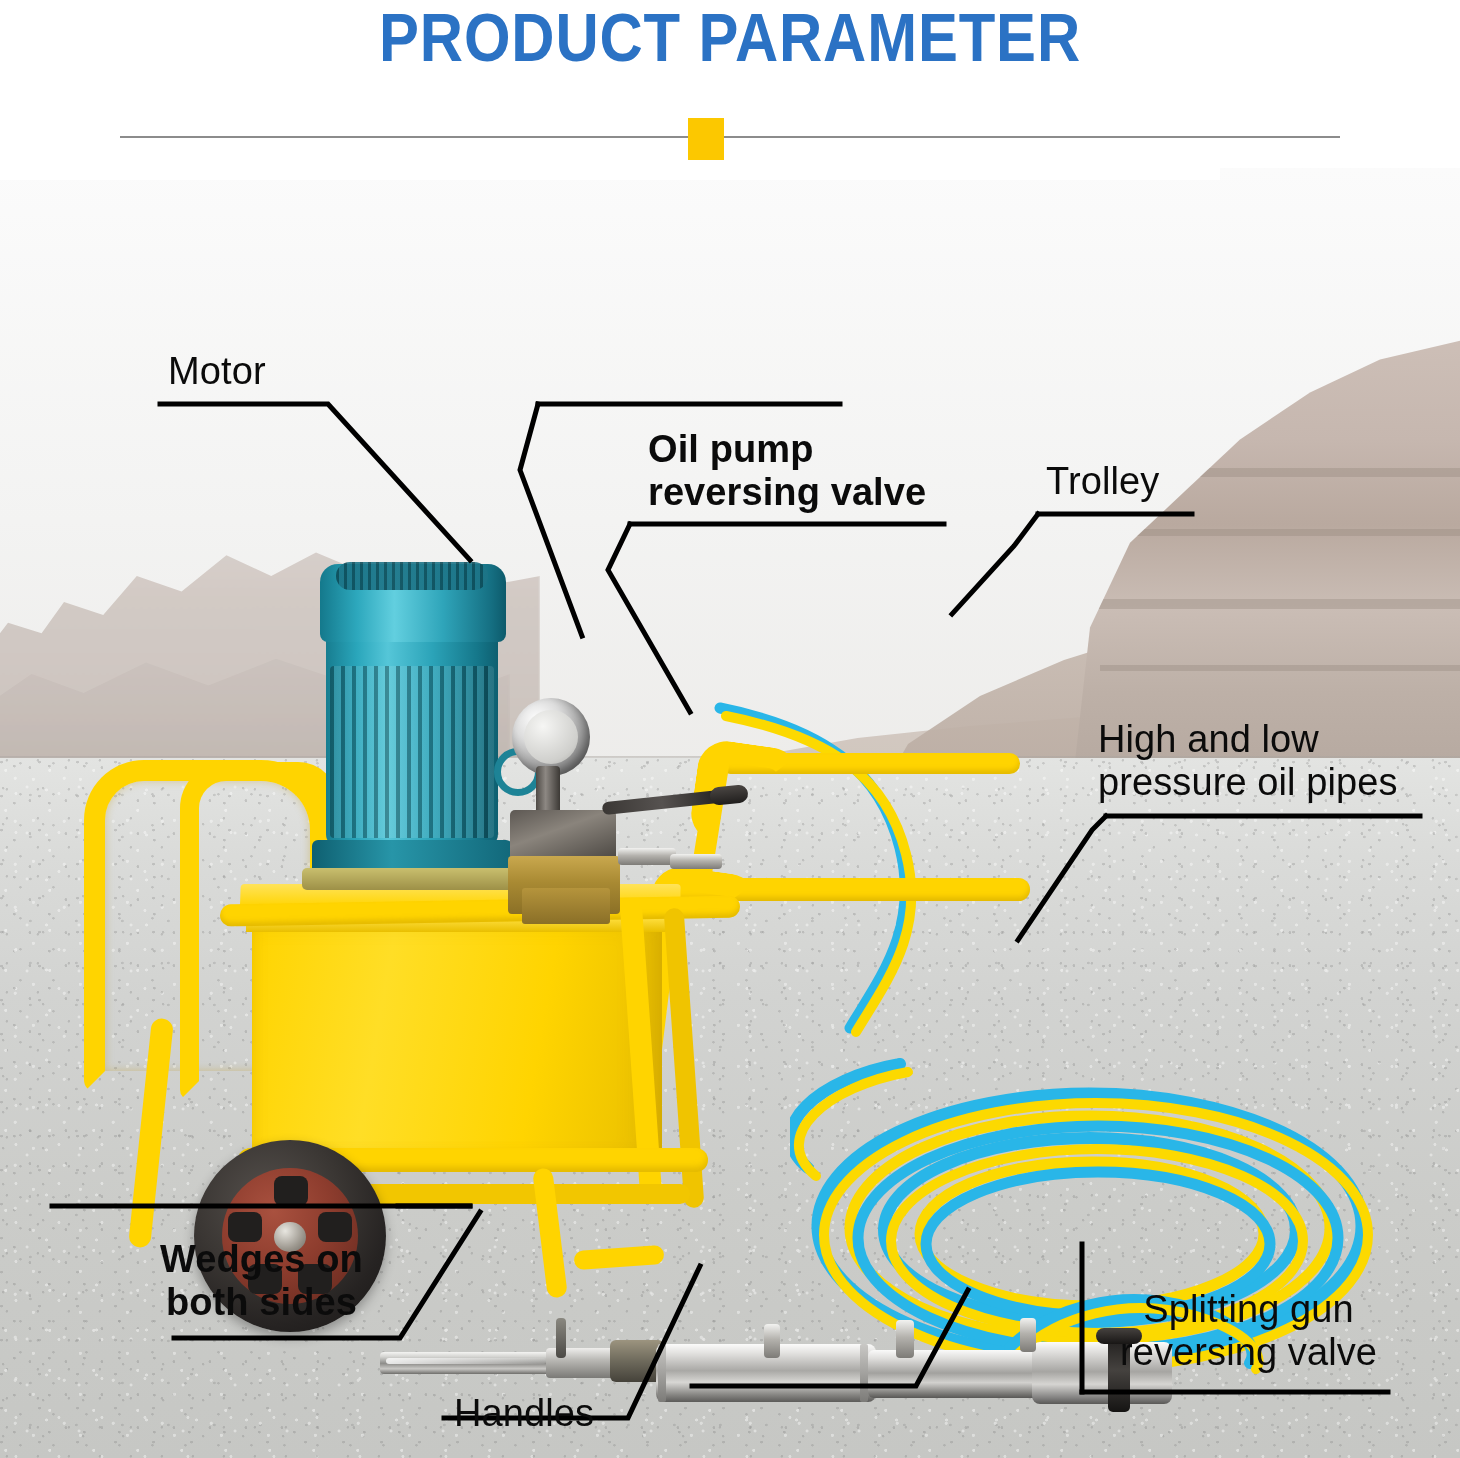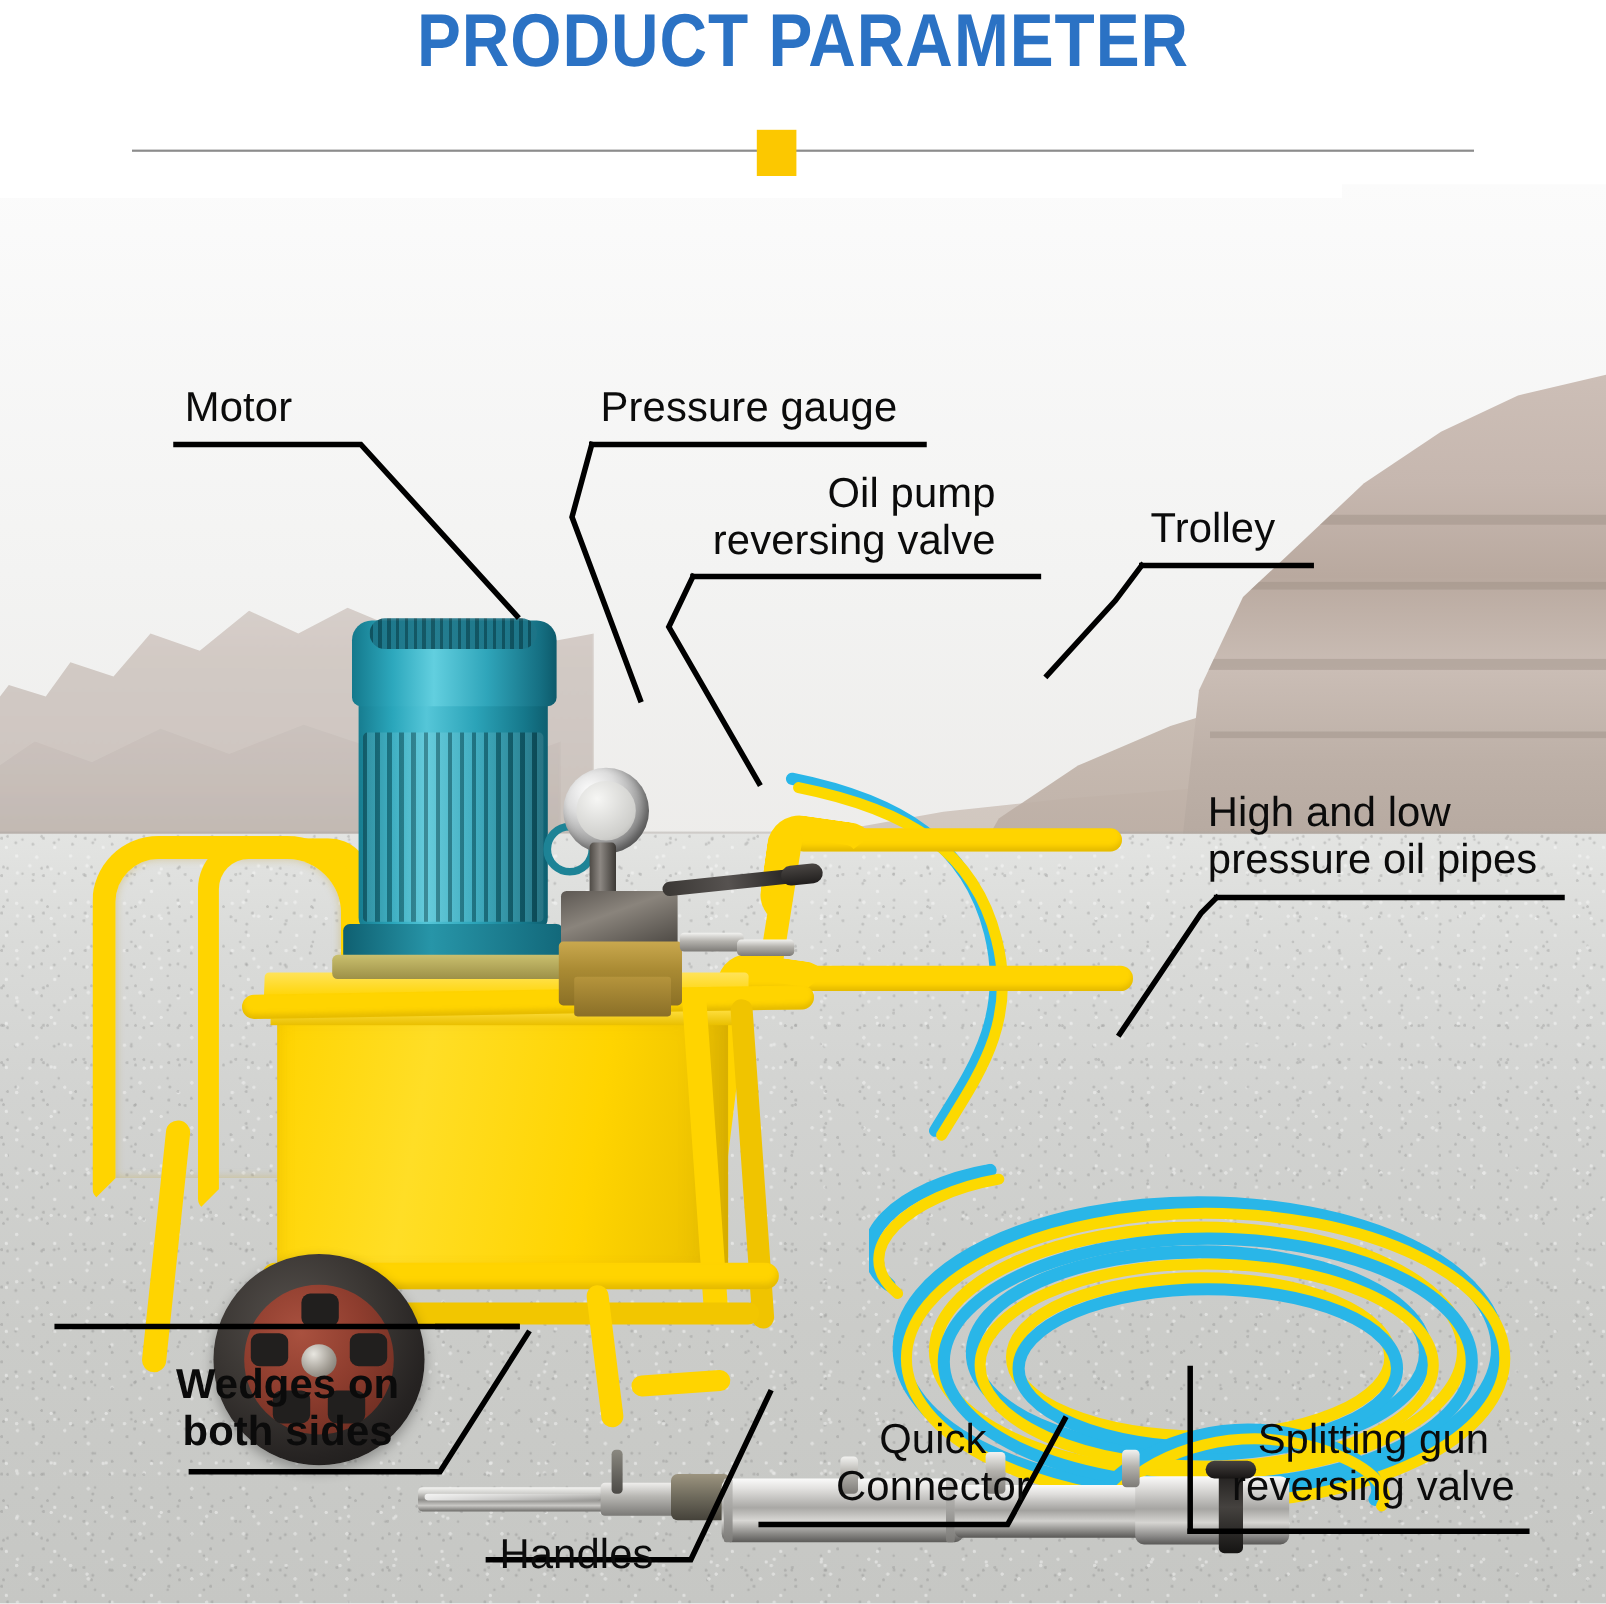--- a/index.html
+++ b/index.html
@@ -375,27 +375,24 @@
       <path d="M444,1418 L628,1418 L700,1266"></path>
 
       <path d="M692,1386 L916,1386 L968,1290"></path>
 
       <path d="M1082,1392 L1388,1392"></path>
       <path d="M1082,1392 L1082,1244"></path>
     </g>
   </svg>
 
   <div class="lbl" id="lbl0" style="left: 168px; top: 350px;">Motor</div>
-  <div class="lbl" id="lbl1" style="left: 546px; top: 350px;">Pressure gauge</div>
-  <div class="lbl c" id="lbl2" style="left: 648px; top: 428px; text-align: right;">Oil pump
+  <div class="lbl c" id="lbl2" style="left: 648px; top: 428px; text-align: left; font-weight: bold;">Oil pump
 reversing valve</div>
   <div class="lbl" id="lbl3" style="left: 1046px; top: 460px;">Trolley</div>
   <div class="lbl c" id="lbl4" style="left: 1098px; top: 718px; text-align: left;">High and low
 pressure oil pipes</div>
   <div class="lbl c" id="lbl6" style="left: 160px; top: 1238px; text-align: center; font-weight: bold;">Wedges on
 both sides</div>
   <div class="lbl" id="lbl7" style="left: 454px; top: 1392px; text-align: center;">Handles</div>
-  <div class="lbl c" id="lbl8" style="left: 760px; top: 1288px; text-align: center;">Quick
-Connector</div>
   <div class="lbl c" id="lbl9" style="left: 1120px; top: 1288px; text-align: center;">Splitting gun
 reversing valve</div>
 
 </div>
 
 </body></html>

